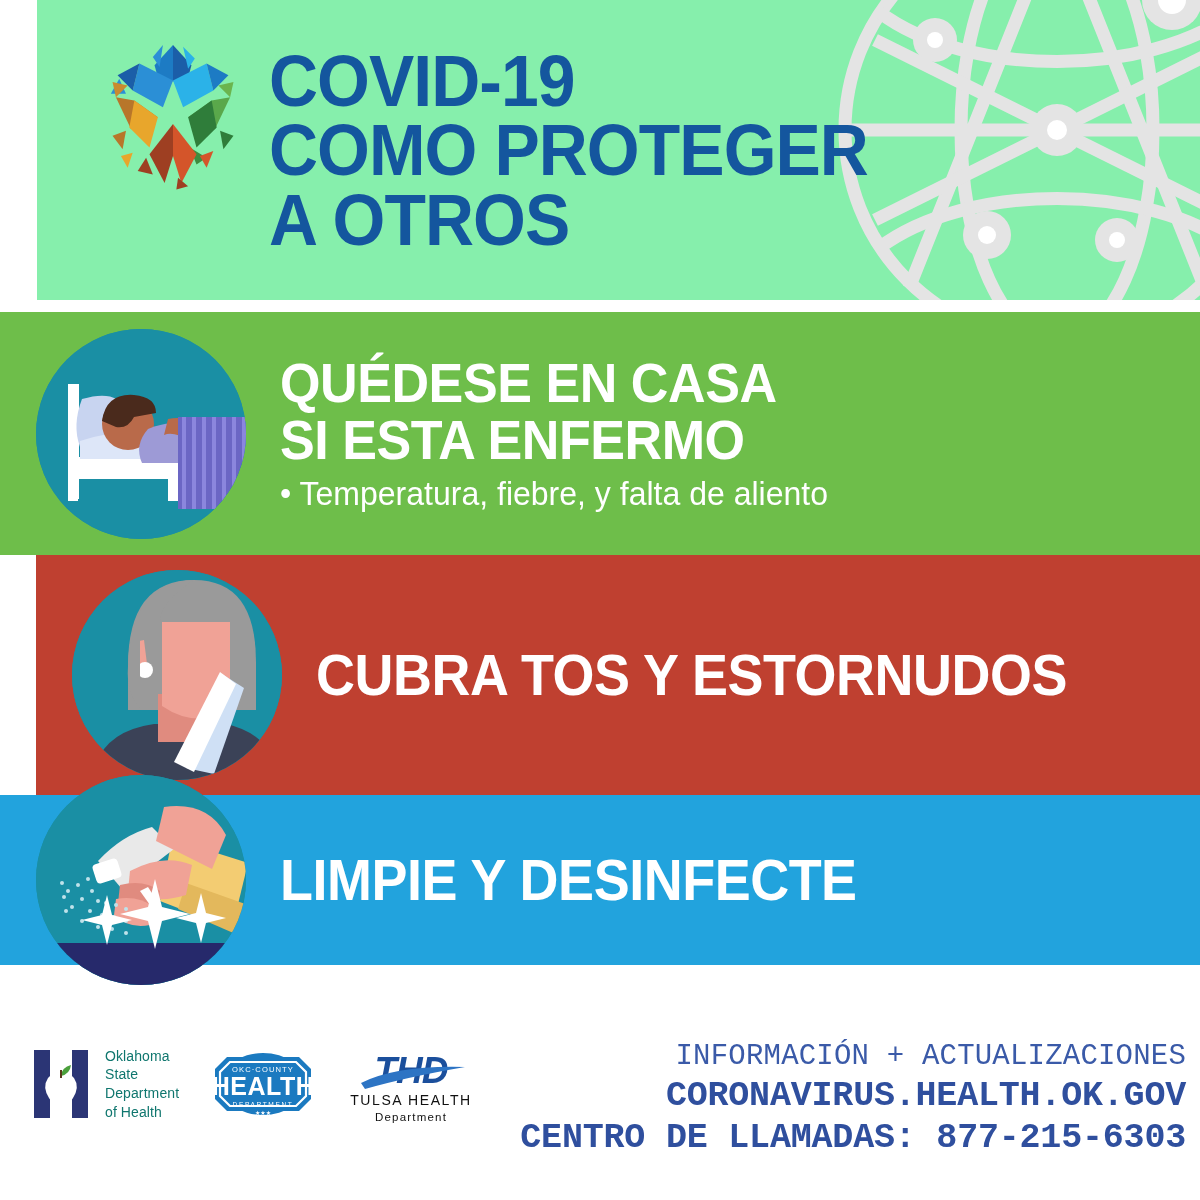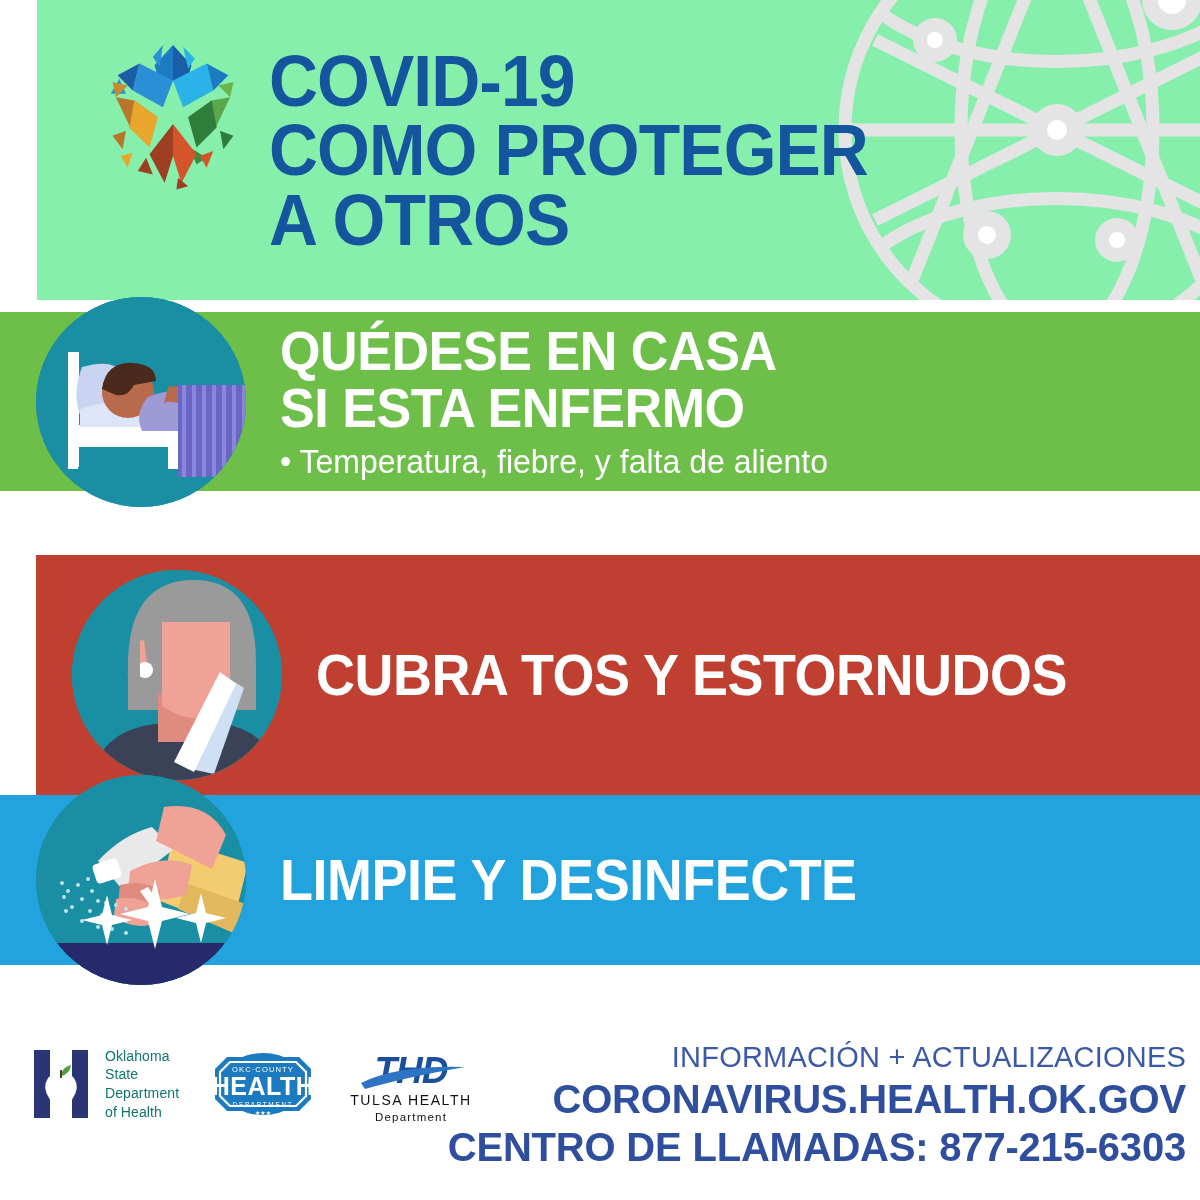--- a/index.html
+++ b/index.html
@@ -34,21 +34,21 @@
     transform:scaleX(0.93);
     transform-origin:left top;
     white-space:pre-line;
   }
 
   
   .band {
     position:absolute; left:0; width:1200px;
     display:flex; align-items:center;
   }
-  #band-stay-home  { top:312px; height:179px; background:#6ebe4a;justify-content:space-between; }
+  #band-stay-home  { top:312px; height:243px; background:#6ebe4a;justify-content:space-between; }
   #band-cover      { top:555px; height:240px; background:#bf4030;margin-left:36px; }
   #band-clean      { top:795px; height:170px; background:#22a3dd; }
 
   .band-icon {
     position:relative;
     width:210px; height:210px;
     margin-left:36px;
     flex:0 0 auto;
   }
   .icon-circle {
@@ -95,28 +95,28 @@
     color:#0f766e; font-size:14px; line-height:1.33;
     font-weight:normal; white-space:pre-line; letter-spacing:0.1px;
   }
   
   #logo-okc { width:116px; height:86px; }
   
   #logo-thd { width:128px; height:86px; display:block; }
 
   #footer-contact {
     position:absolute; right:14px; top:14px;
-    text-align:right; color:#2f4f9e;
+    text-align:right; color:#2f4f9e;font-family:Liberation Mono, monospace;
   }
   #contact-line1 {
     font-size:29px; letter-spacing:0.2px; font-weight:normal;
     color:#3a5aa8; line-height:1.25;
   }
   #contact-line2, #contact-line3 {
-    font-size:40px; font-weight:bold; line-height:1.2;
+    font-size:35px; font-weight:bold; line-height:1.2;
     letter-spacing:-0.2px; color:#2f4f9e;
   }
 </style>
 </head>
 <body>
 
 <div id="header">
 
   <svg id="globe-bg" viewBox="0 0 480 480">
     <g fill="none" stroke="#e4e4e4" stroke-width="13">

